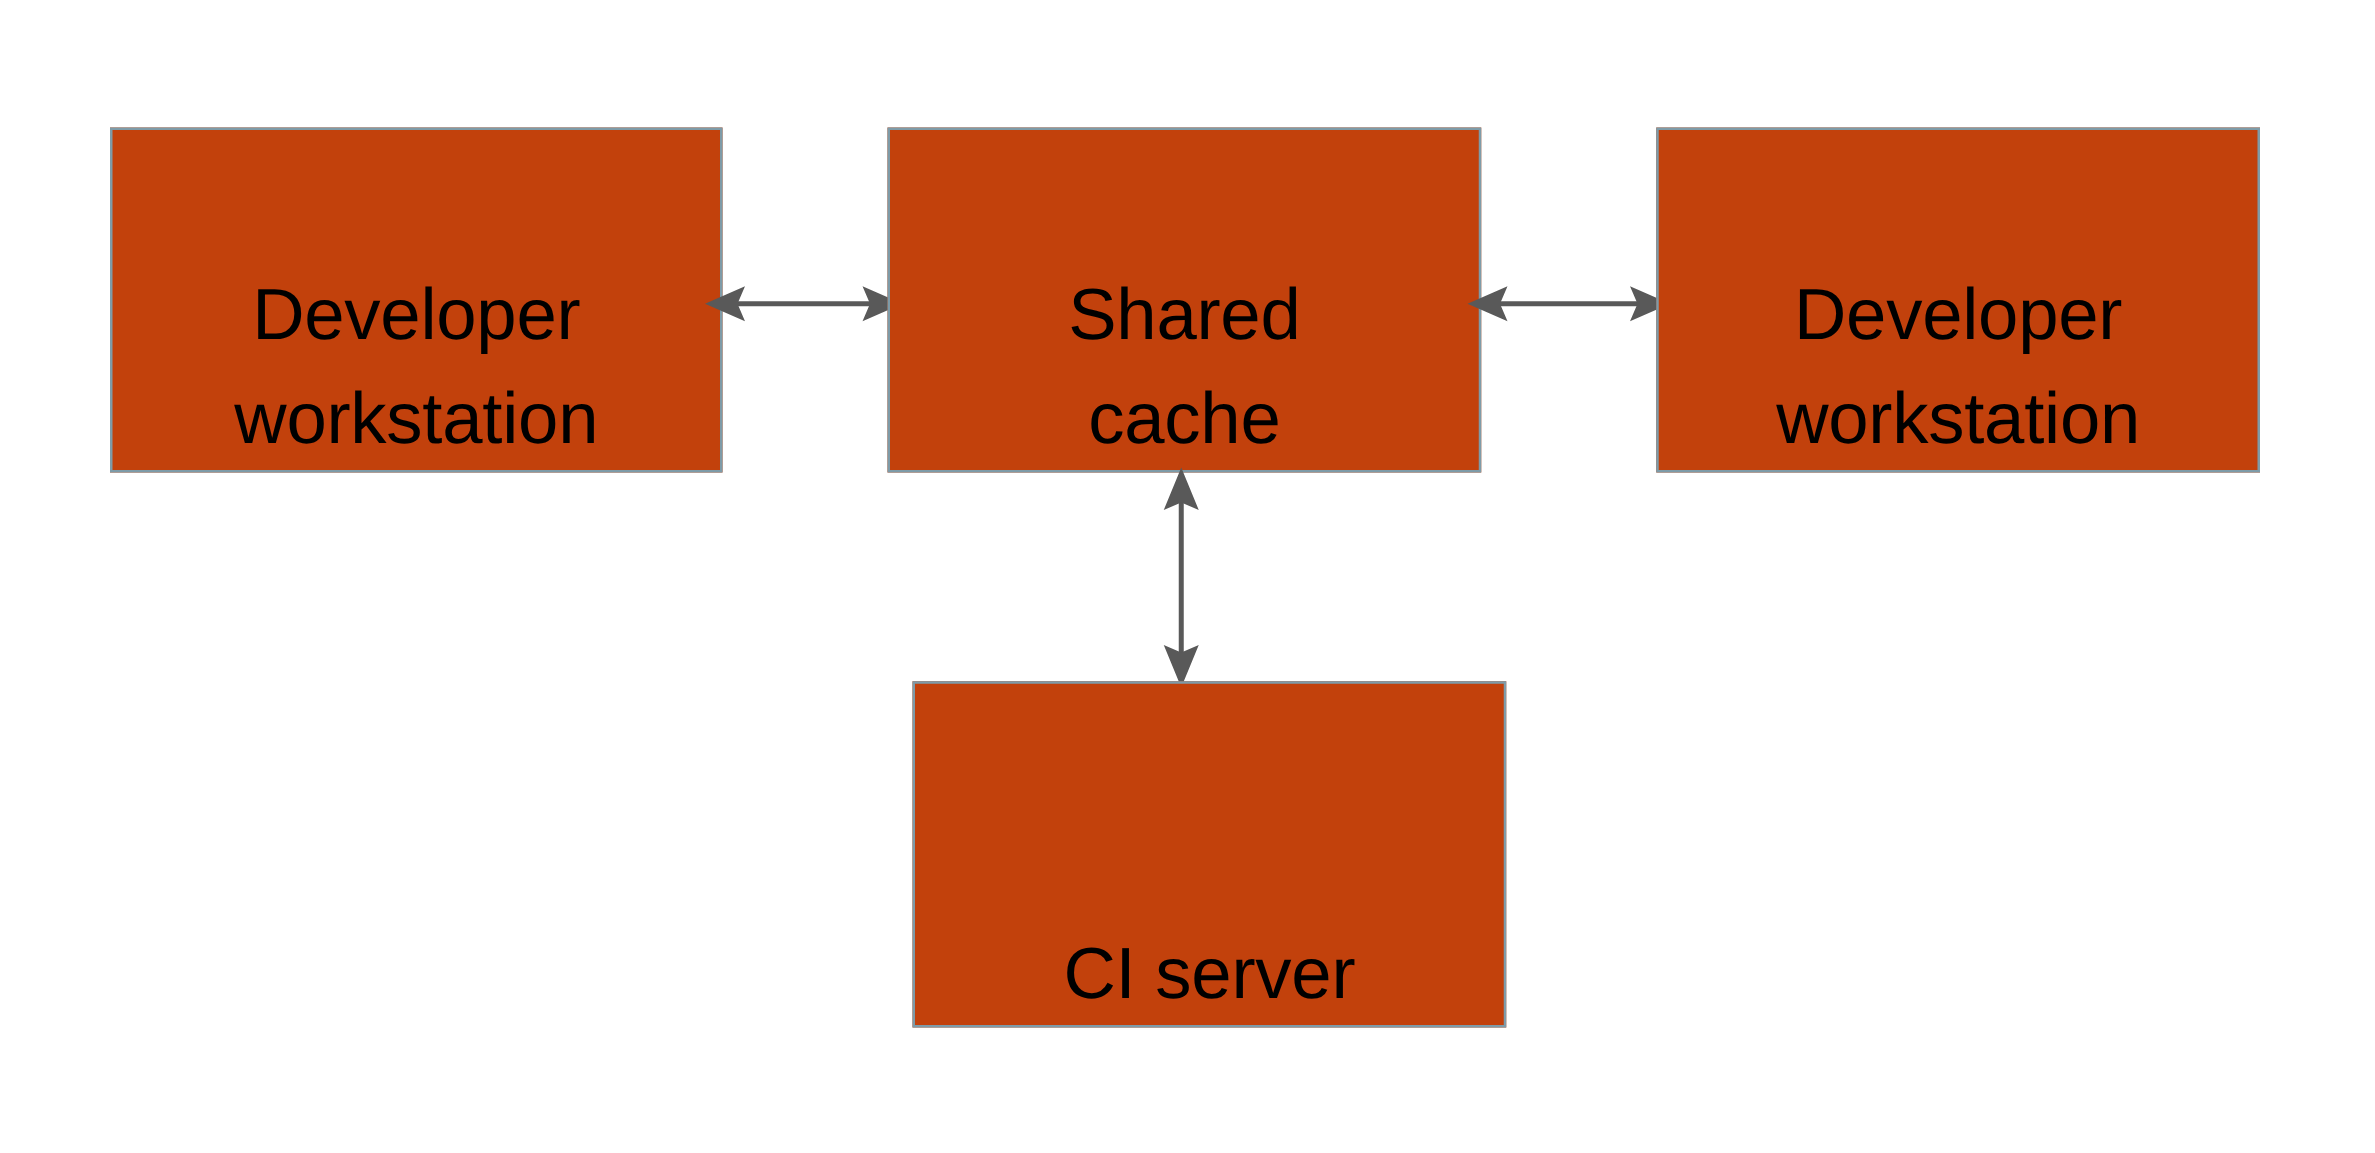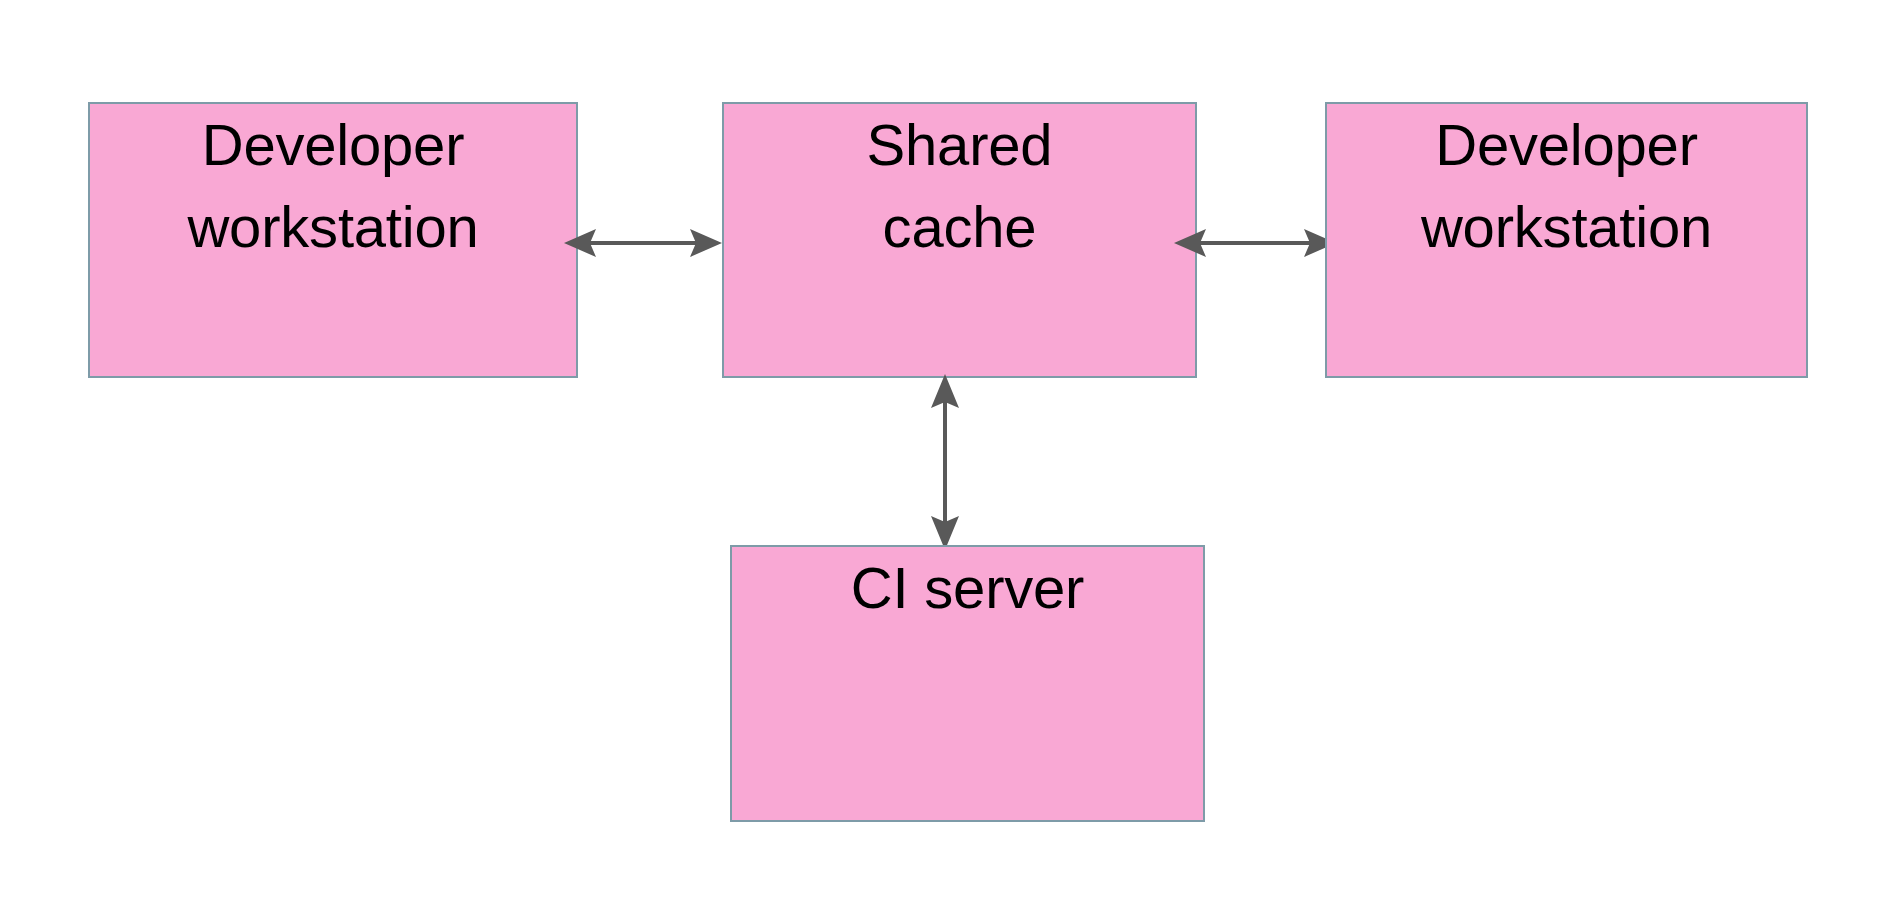--- a/index.html
+++ b/index.html
@@ -14,43 +14,43 @@
   #diagram-canvas {
     position: relative;
     width: 1900px;
     height: 922px;
     background: #ffffff;
     overflow: hidden;
   }
   .node-box {
     position: absolute;
     box-sizing: border-box;
-    background: #f9a8d4;
+    background: #c2410c;
     border: 2px solid #7e9ba8;
     display: flex;
-    align-items: flex-start;
+    align-items: flex-end;
     justify-content: center;
     text-align: center;
   }
   .node-label {
     display: block;
     color: #000000;
     font-size: 58px;
     line-height: 1.42;
     font-weight: 400;
     letter-spacing: -0.2px;
     white-space: pre-line;
     padding: 0 4px;
   }
   
   #node-dev-left {
     left: 88px;  top: 102px;  width: 490px;  height: 276px;
   }
   #node-shared-cache {
-    left: 710px; top: 102px;  width: 475px;  height: 276px; margin-left: 12px;
+    left: 710px; top: 102px;  width: 475px;  height: 276px;
   }
   #node-dev-right {
     left: 1325px; top: 102px; width: 483px;  height: 276px;
   }
   #node-ci-server {
     left: 730px; top: 545px;  width: 475px;  height: 277px;
   }
   
   .connector {
     position: absolute;

